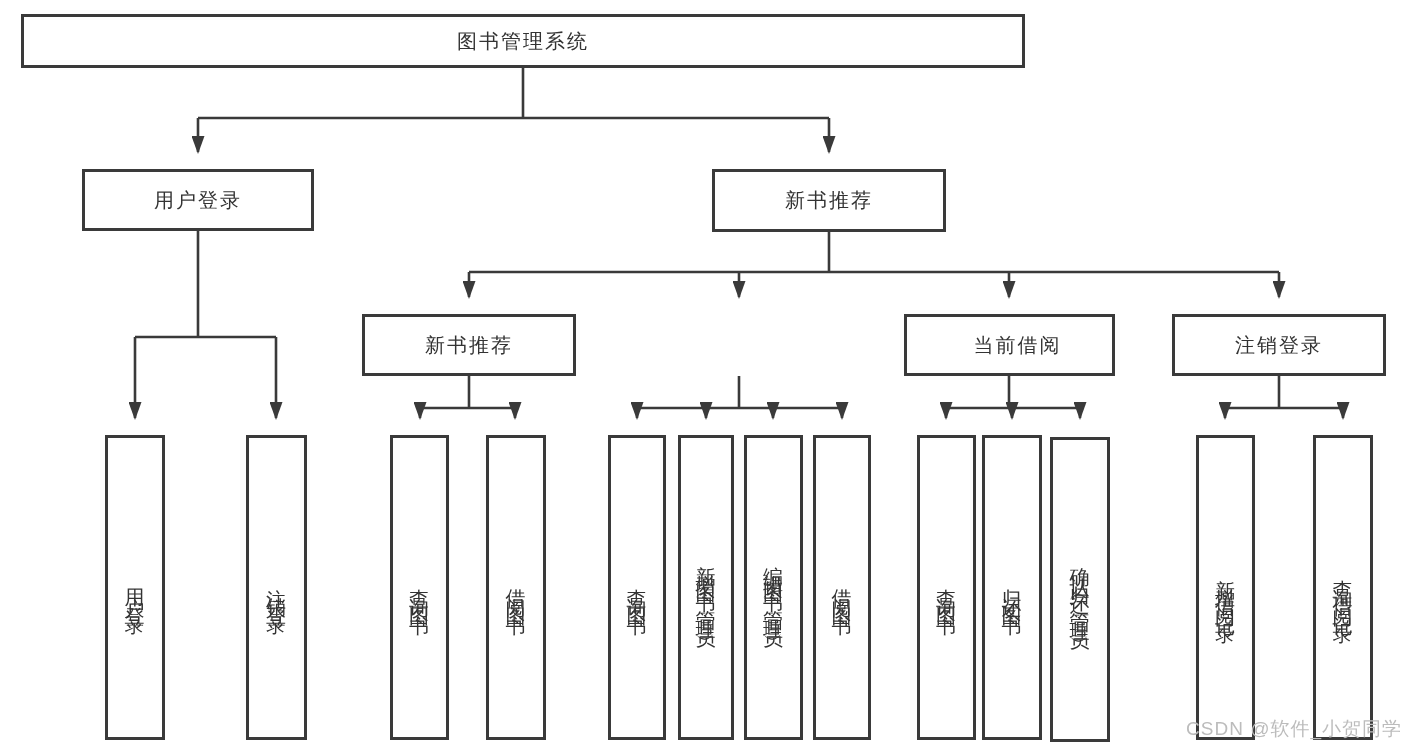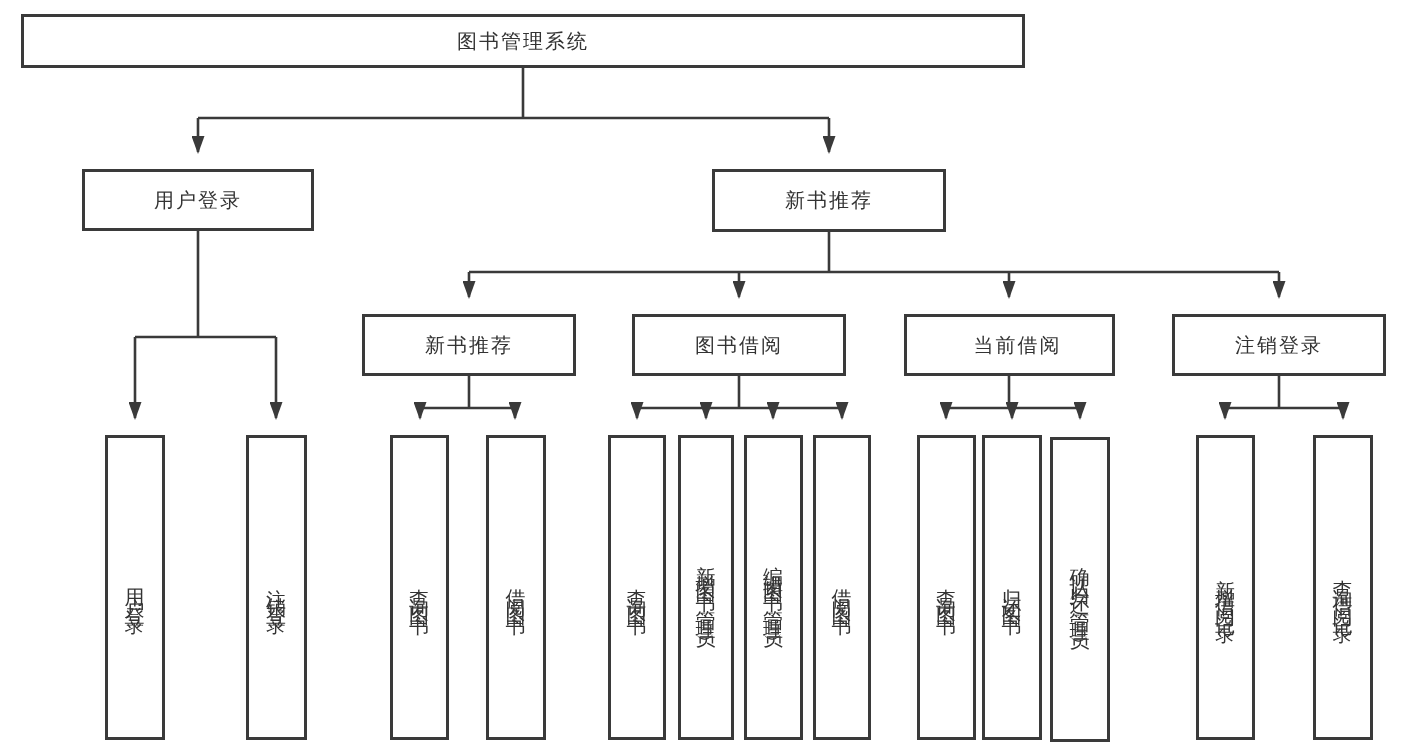--- a/index.html
+++ b/index.html
@@ -81,23 +81,20 @@
   <div class="box" style="left:82px;top:169px;width:232px;height:62px;">
     <span>用户登录</span>
   </div>
   <div class="box" style="left:712px;top:169px;width:234px;height:63px;">
     <span>新书推荐</span>
   </div>
 
   <div class="box" style="left:362px;top:314px;width:214px;height:62px;">
     <span>新书推荐</span>
   </div>
-  <div class="box" style="left:632px;top:314px;width:214px;height:62px;">
-    <span>图书借阅</span>
-  </div>
   <div class="box" style="left:904px;top:314px;width:211px;height:62px;padding-left:16px;">
     <span>当前借阅</span>
   </div>
   <div class="box" style="left:1172px;top:314px;width:214px;height:62px;">
     <span>注销登录</span>
   </div>
 
   <div class="box vbox" style="left:105px;top:435px;width:60px;height:305px;">
     <span>用户登录</span>
   </div>
@@ -135,13 +132,14 @@
     <span>确认归还（管理员）</span>
   </div>
 
   <div class="box vbox" style="left:1196px;top:435px;width:59px;height:305px;">
     <span>新增借阅记录</span>
   </div>
   <div class="box vbox" style="left:1313px;top:435px;width:60px;height:305px;">
     <span>查询借阅记录</span>
   </div>
 
+  <div class="watermark">CSDN @软件_小贺同学</div>
 </div>
 
 </body></html>

